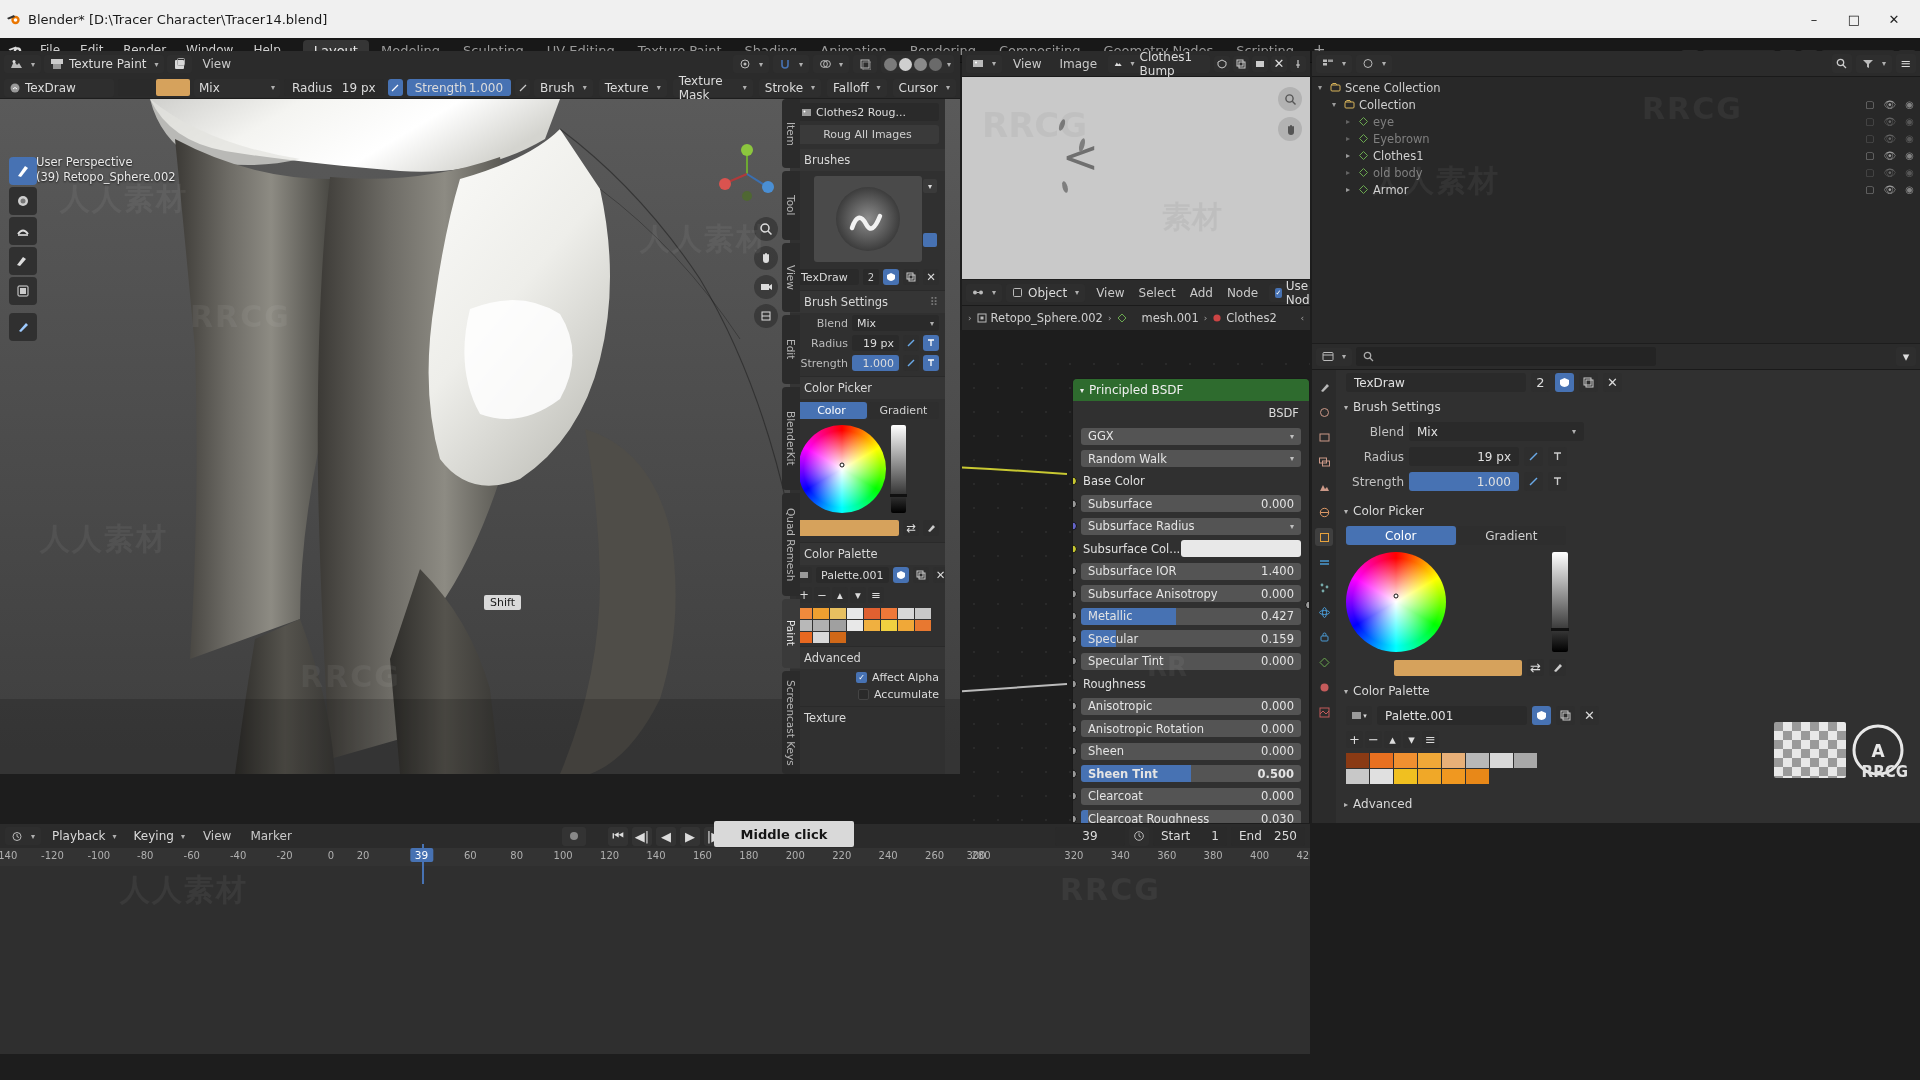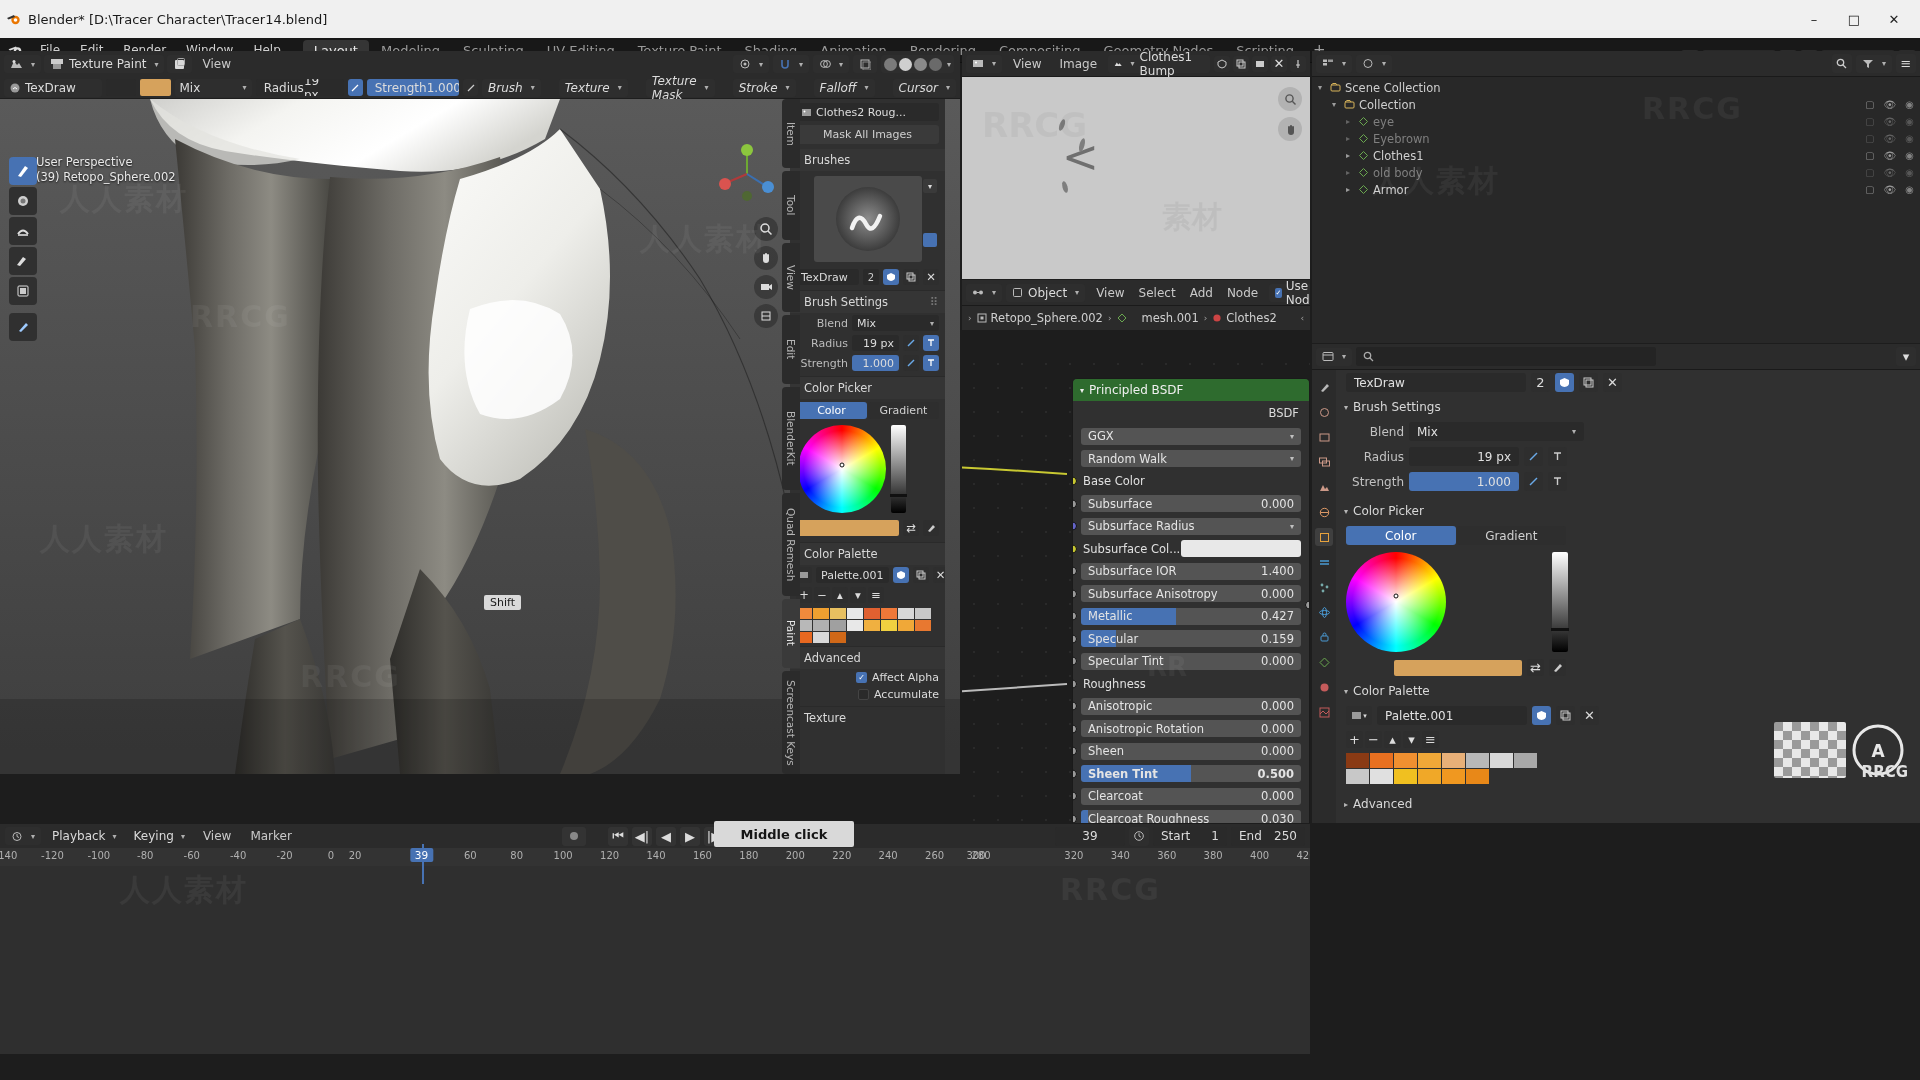--- a/index.html
+++ b/index.html
@@ -338,21 +338,21 @@
         </div>
         <div class="num-field blue" style="width:110px;">
           <span class="nf-l">Strength</span>
           <span class="nf-r">1.000</span>
         </div>
         <div class="sq" style="width:15px;height:17px;">
           <svg width="10" height="10" viewBox="0 0 10 10">
               <path d="M2 8 L8 2" stroke="#ccc" stroke-width="1.3"></path>
             </svg>
         </div>
-        <div id="vpmenus" style="display:flex;gap:18px;font-style:italic;">
+        <div id="vpmenus" style="display:flex;gap:6px;">
             <div class="chip" style="background: rgb(46, 46, 46);">
               <span>Brush</span>
               <span class="dd-arrow">▾</span>
             </div>
             <div class="chip" style="background: rgb(46, 46, 46);">
               <span>Texture</span>
               <span class="dd-arrow">▾</span>
             </div>
             <div class="chip" style="background: rgb(46, 46, 46);">
               <span>Texture Mask</span>
@@ -531,21 +531,21 @@
         <div style="padding:4px 6px;">
           <div class="field" style="height:18px;">
             <svg width="11" height="11" viewBox="0 0 11 11" style="margin-right:4px;">
                 <rect x="1" y="2" width="9" height="7" fill="#9a9a9a"></rect>
                 <circle cx="3.5" cy="4.5" r="1" fill="#fff"></circle>
               </svg>
             <span>Clothes2 Roug...</span>
           </div>
         </div>
         <div style="padding:0 6px 5px;">
-          <div style="height:19px;background:#3a3a3a;border-radius:3px;display:flex;align-items:center;justify-content:center;font-size:11px;color:#cfcfcf;">Mask All Images</div>
+          <div style="height:19px;background:#3a3a3a;border-radius:3px;display:flex;align-items:center;justify-content:center;font-size:11px;color:#cfcfcf;">Roug All Images</div>
         </div>
 
         <div class="sect">
           <div class="sect-h">
             <span class="tri">▾</span>
             <span>Brushes</span>
           </div>
           <div style="padding:5px 6px;position:relative;">
             <div style="width:108px;height:86px;background:#4a4a4a;border-radius:3px;display:flex;align-items:center;justify-content:center;margin:0 auto;">
               <svg width="80" height="70" viewBox="0 0 80 70">
@@ -1441,21 +1441,21 @@
 
       <div class="tl-ruler" id="tl-ruler">
           <div class="tick" style="left: 6px;">-140</div>
           <div class="tick" style="left: 52.4286px;">-120</div>
           <div class="tick" style="left: 98.8571px;">-100</div>
           <div class="tick" style="left: 145.286px;">-80</div>
           <div class="tick" style="left: 191.714px;">-60</div>
           <div class="tick" style="left: 238.143px;">-40</div>
           <div class="tick" style="left: 284.571px;">-20</div>
           <div class="tick" style="left: 331px;">0</div>
-          <div class="tick" style="left: 355px;">20</div>
+          <div class="tick" style="left: 363px;">20</div>
           <div class="tick" style="left: 423.857px;">40</div>
           <div class="tick" style="left: 470.286px;">60</div>
           <div class="tick" style="left: 516.714px;">80</div>
           <div class="tick" style="left: 563.143px;">100</div>
           <div class="tick" style="left: 609.571px;">120</div>
           <div class="tick" style="left: 656px;">140</div>
           <div class="tick" style="left: 702.429px;">160</div>
           <div class="tick" style="left: 748.857px;">180</div>
           <div class="tick" style="left: 795.286px;">200</div>
           <div class="tick" style="left: 841.714px;">220</div>

